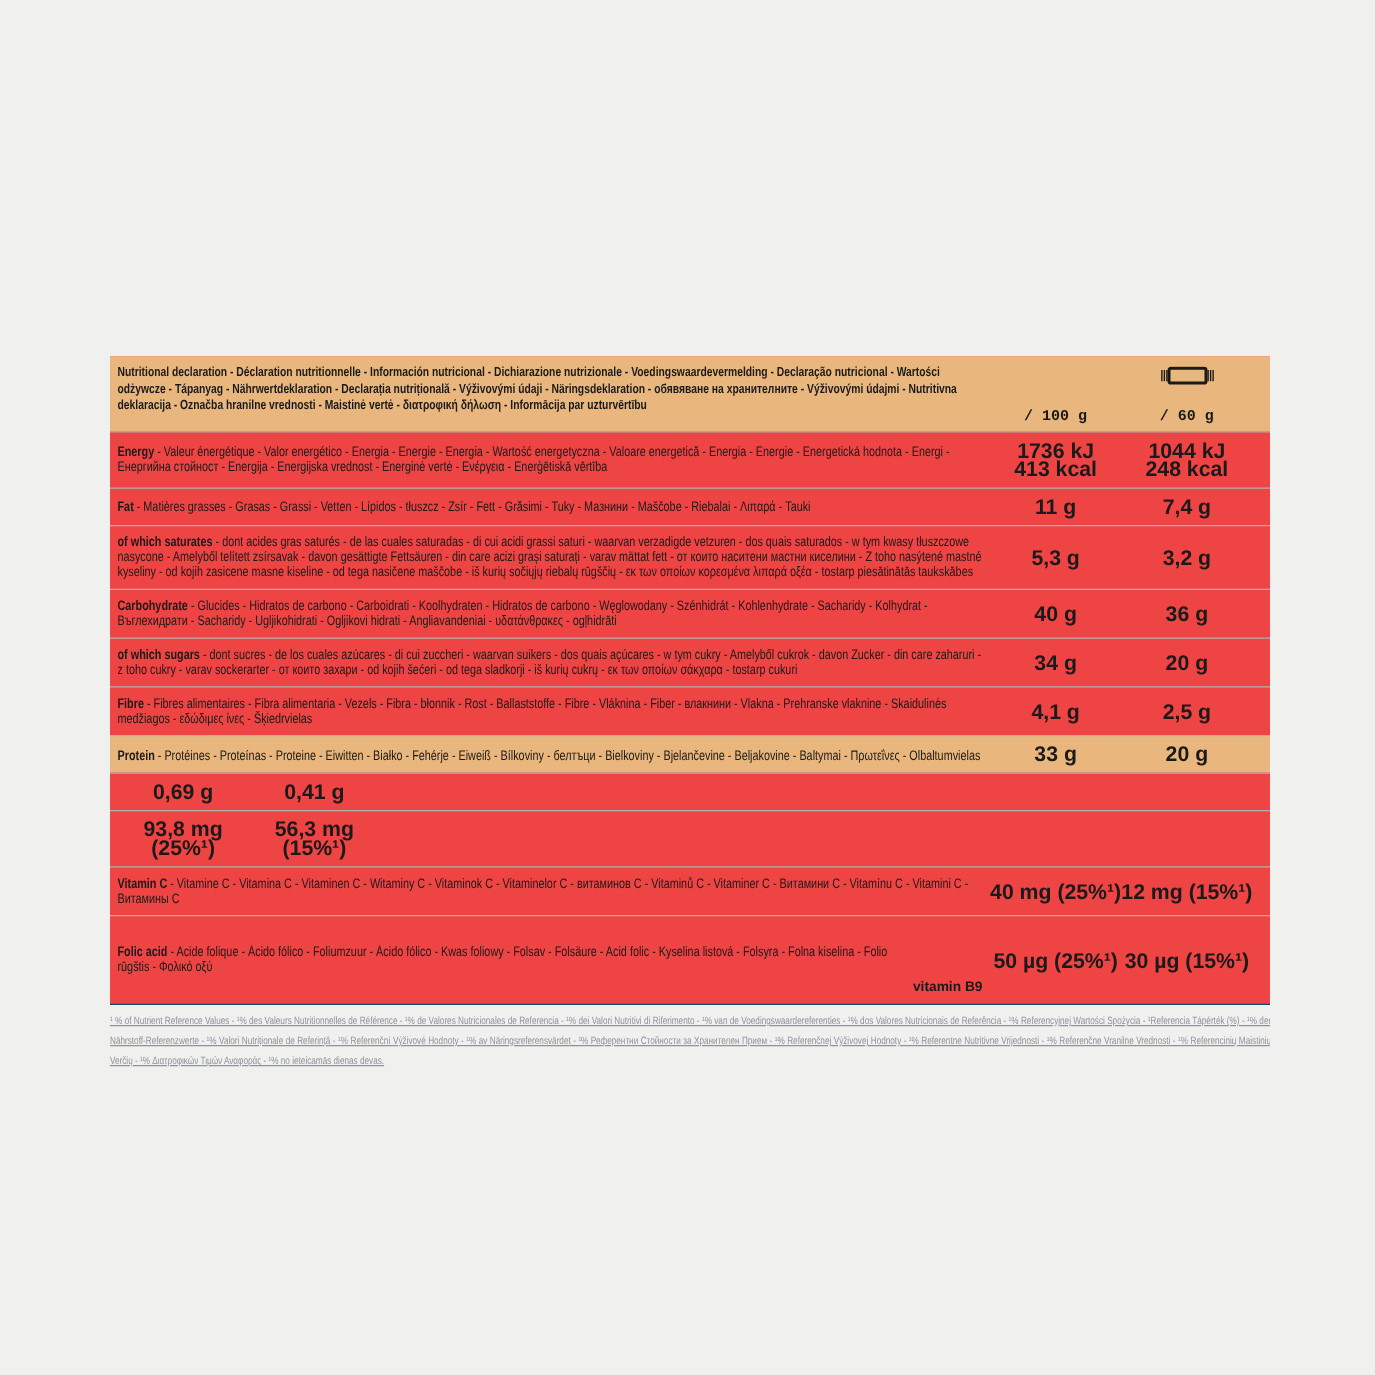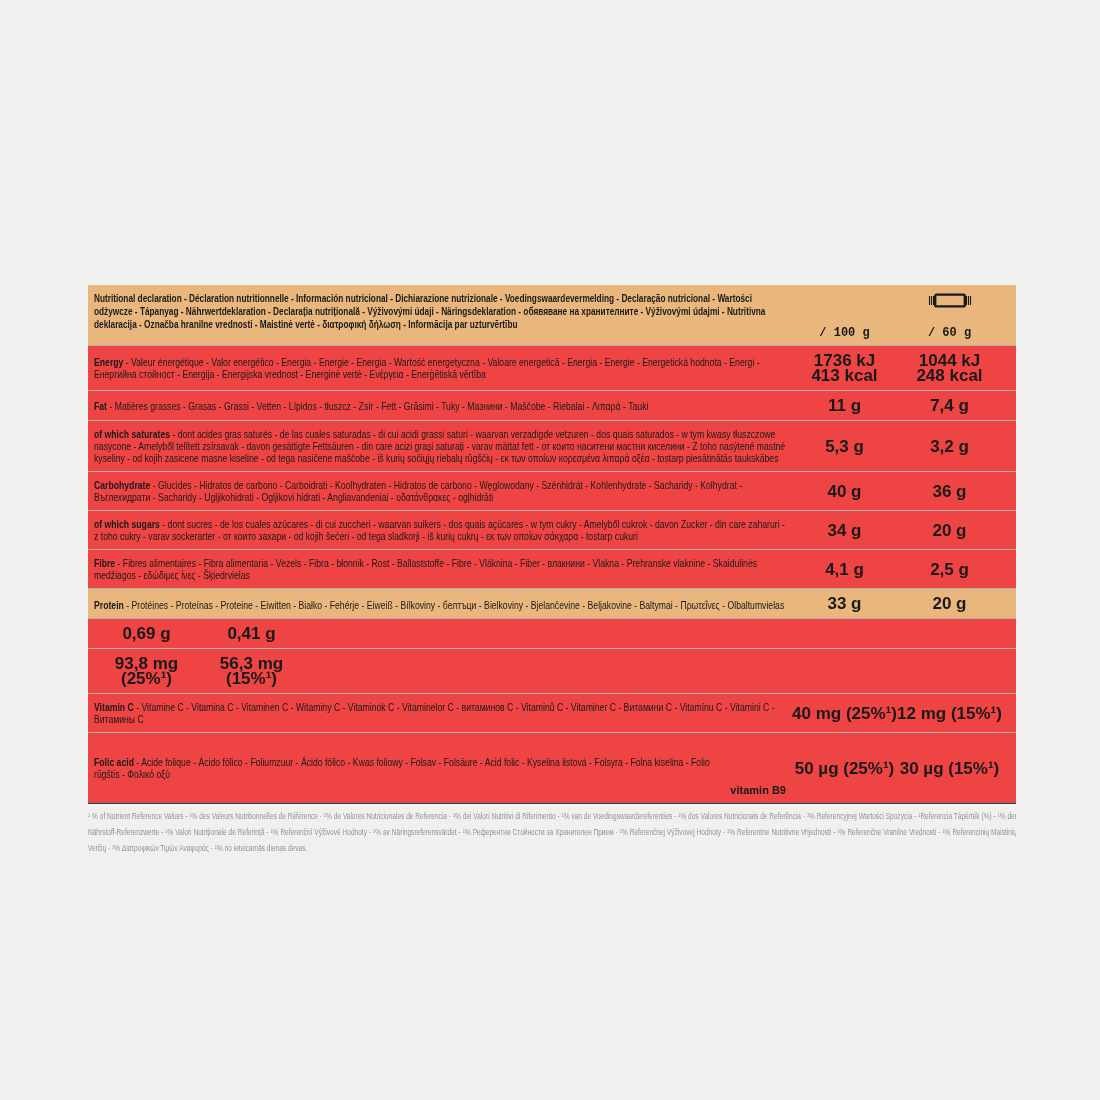--- a/index.html
+++ b/index.html
@@ -88,20 +88,21 @@
   }
 
   
   .footnote {
     margin-top: 4px;
     color: #8d929c;
     font-size: 8.5px;
     line-height: 16px;
     text-align: justify;
     overflow: hidden;
+    text-decoration: underline;
   }
   .footnote .condense { width: 130%; transform: scaleX(0.77); }
 
   .bar-icon-svg { display: block; margin-top: 1px; }
 </style>
 </head>
 <body>
 
 <div class="sheet">
   <div class="ntable">

